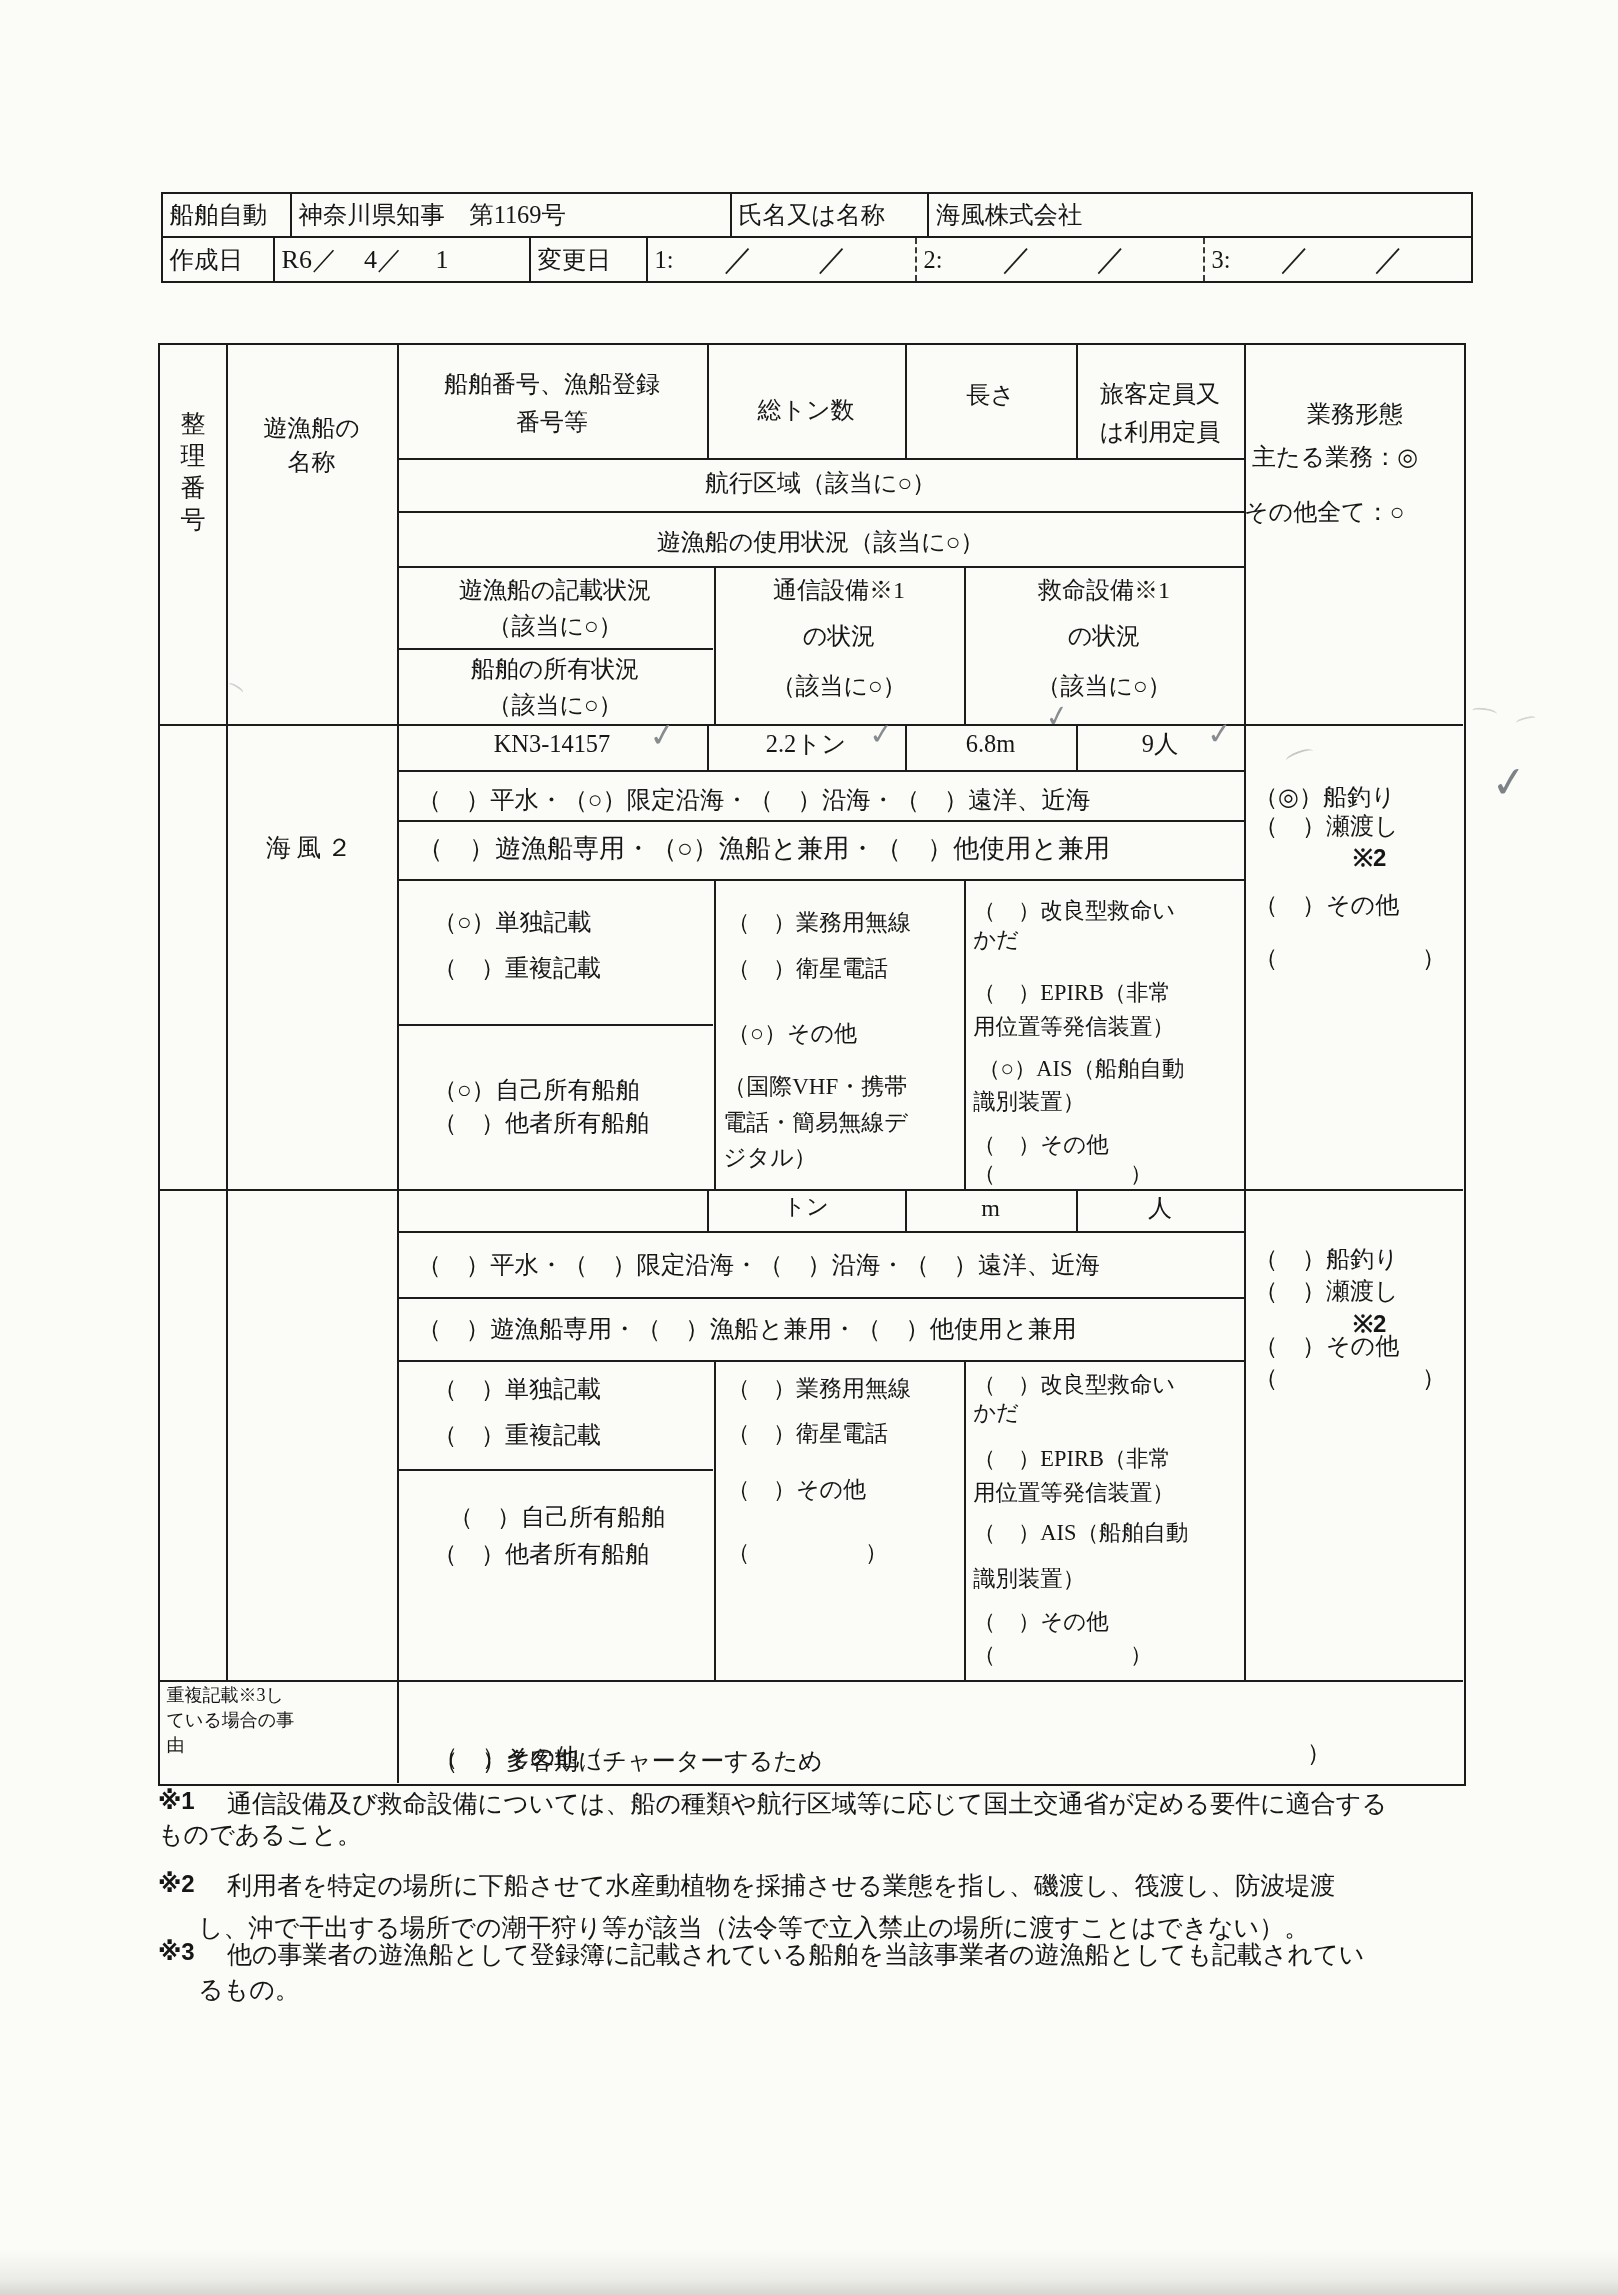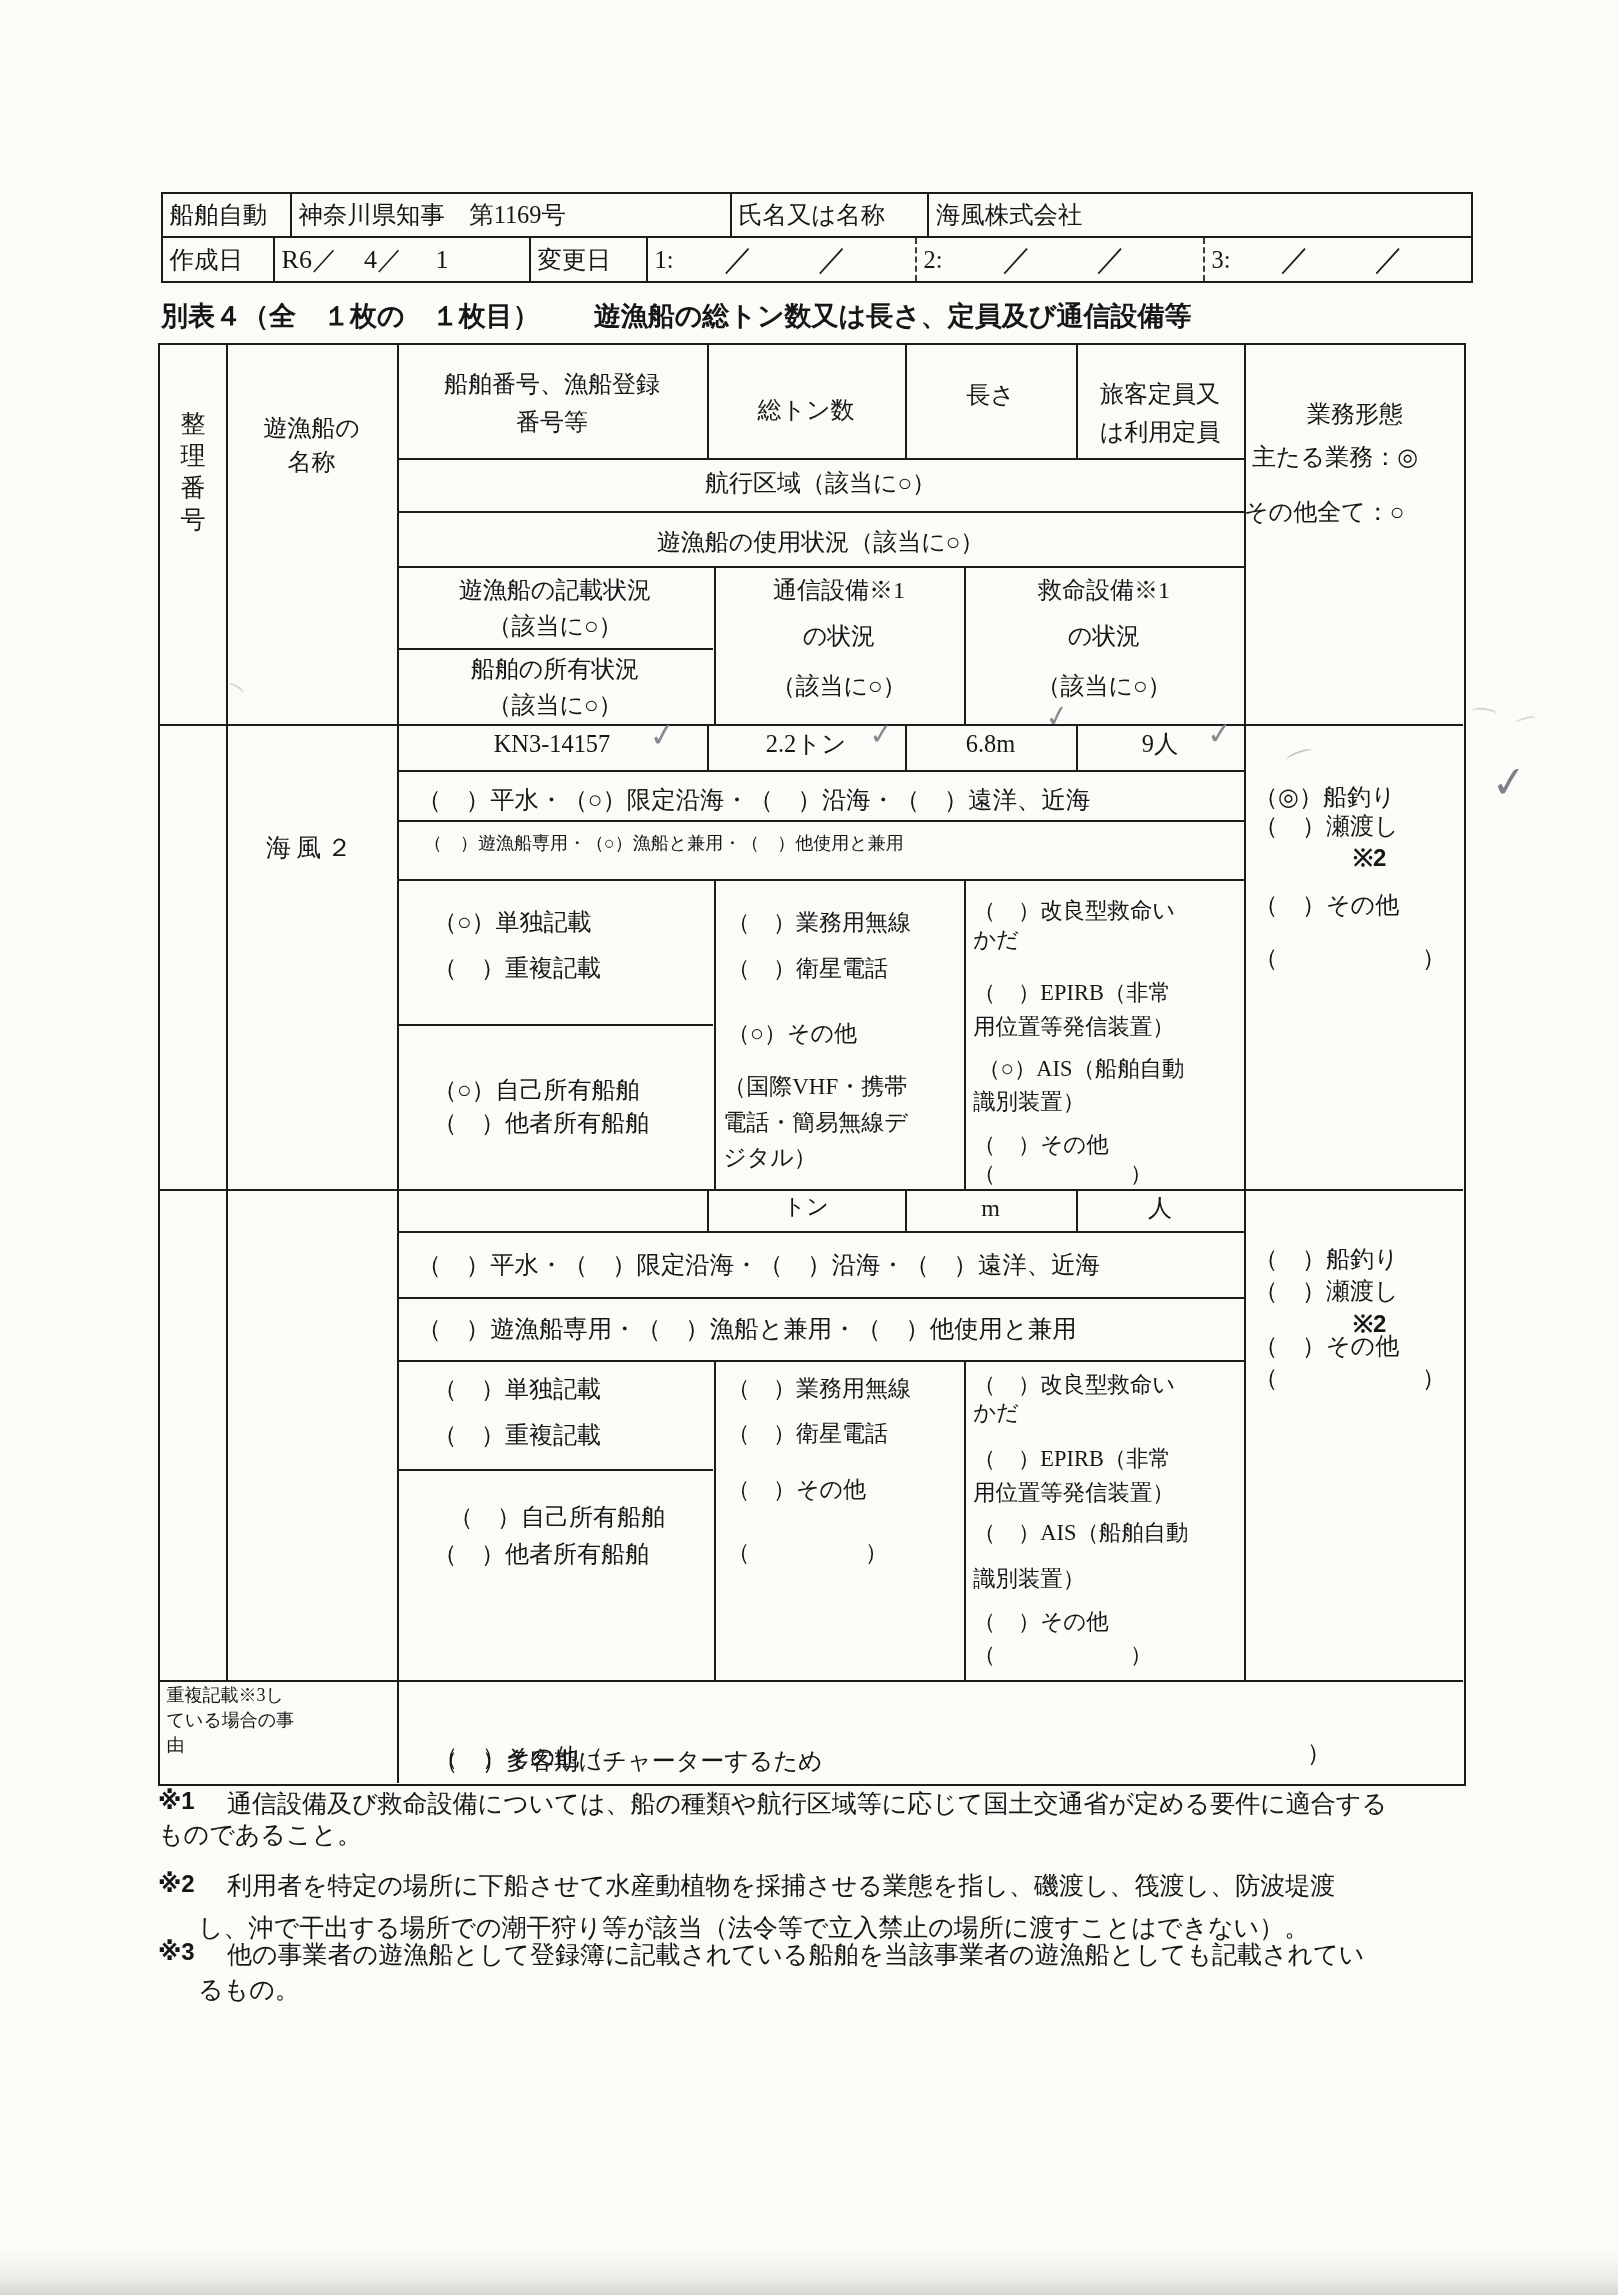--- a/index.html
+++ b/index.html
@@ -56,21 +56,20 @@
         <span>2:</span>
         <span class="slashes">／　／</span>
       </div>
       <div class="regcell" style="width:266px">
         <span>3:</span>
         <span class="slashes">／　／</span>
       </div>
     </div>
   </div>
 
-  <div class="title">別表４（全　１枚の　１枚目）　　遊漁船の総トン数又は長さ、定員及び通信設備等</div>
 
   <div id="tbl">
     <div id="gridlines">
         <div class="vl" style="left: 66px; top: 0px; height: 1335px;"></div>
         <div class="vl" style="left: 237px; top: 0px; height: 1438px;"></div>
         <div class="vl" style="left: 547px; top: 0px; height: 113px;"></div>
         <div class="vl" style="left: 547px; top: 379px; height: 46px;"></div>
         <div class="vl" style="left: 547px; top: 844px; height: 43px;"></div>
         <div class="vl" style="left: 745px; top: 0px; height: 113px;"></div>
         <div class="vl" style="left: 745px; top: 379px; height: 46px;"></div>
@@ -147,21 +146,21 @@
       <div class="ln ctr" style="top:46px">の状況</div>
       <div class="ln ctr" style="top:96px">（該当に○）</div>
     </div>
 
     <div class="txt ctr" style="left:66px;top:488px;width:171px;font-size:25px;letter-spacing:5.3px">海風２</div>
     <div class="txt ctr" style="left:237px;top:384px;width:310px;font-size:24.4px">KN3-14157</div>
     <div class="txt ctr" style="left:547px;top:384px;width:198px;font-size:24.4px">2.2トン</div>
     <div class="txt ctr" style="left:745px;top:384px;width:171px;font-size:24.4px">6.8m</div>
     <div class="txt ctr" style="left:916px;top:384px;width:168px;font-size:24.4px">9人</div>
     <div class="txt" style="left:257px;top:440px;font-size:24.4px">（　）平水・（○）限定沿海・（　）沿海・（　）遠洋、近海</div>
-    <div class="txt" style="left:264px;top:488px;font-size:18px">（　）遊漁船専用・（○）漁船と兼用・（　）他使用と兼用</div>
+    <div class="txt" style="left:257px;top:488px;font-size:26px">（　）遊漁船専用・（○）漁船と兼用・（　）他使用と兼用</div>
     <div class="cellblock" style="left:237px;top:534px;width:316px">
       <div class="ln" style="top:27px;padding-left:36px;box-sizing:border-box">（○）単独記載</div>
       <div class="ln" style="top:73px;padding-left:36px;box-sizing:border-box">（　）重複記載</div>
     </div>
     <div class="cellblock" style="left:237px;top:679px;width:316px">
       <div class="ln" style="top:50px;padding-left:36px;box-sizing:border-box">（○）自己所有船舶</div>
       <div class="ln" style="top:83px;padding-left:36px;box-sizing:border-box">（　）他者所有船舶</div>
     </div>
     <div class="cellblock" style="left:554px;top:534px;width:250px;font-size:23px">
       <div class="ln" style="top:28px;padding-left:13px;box-sizing:border-box">（　）業務用無線</div>

